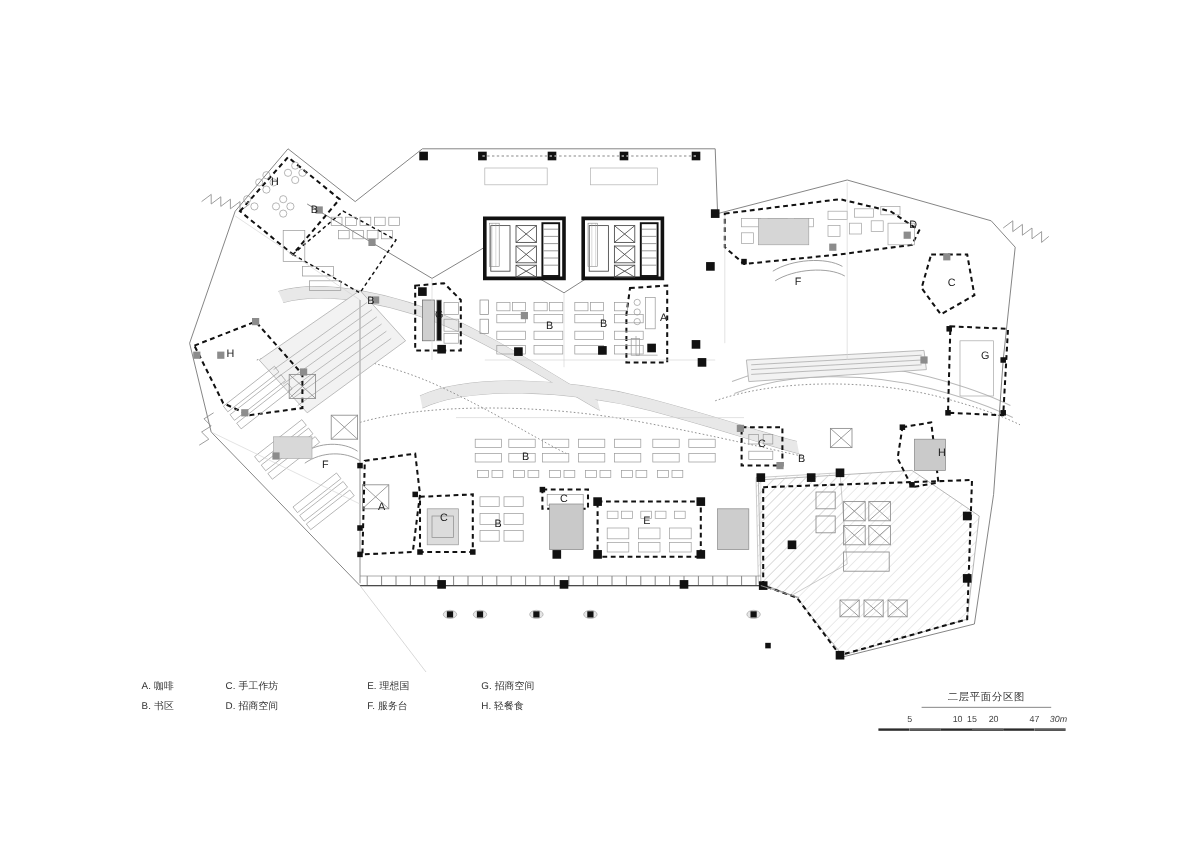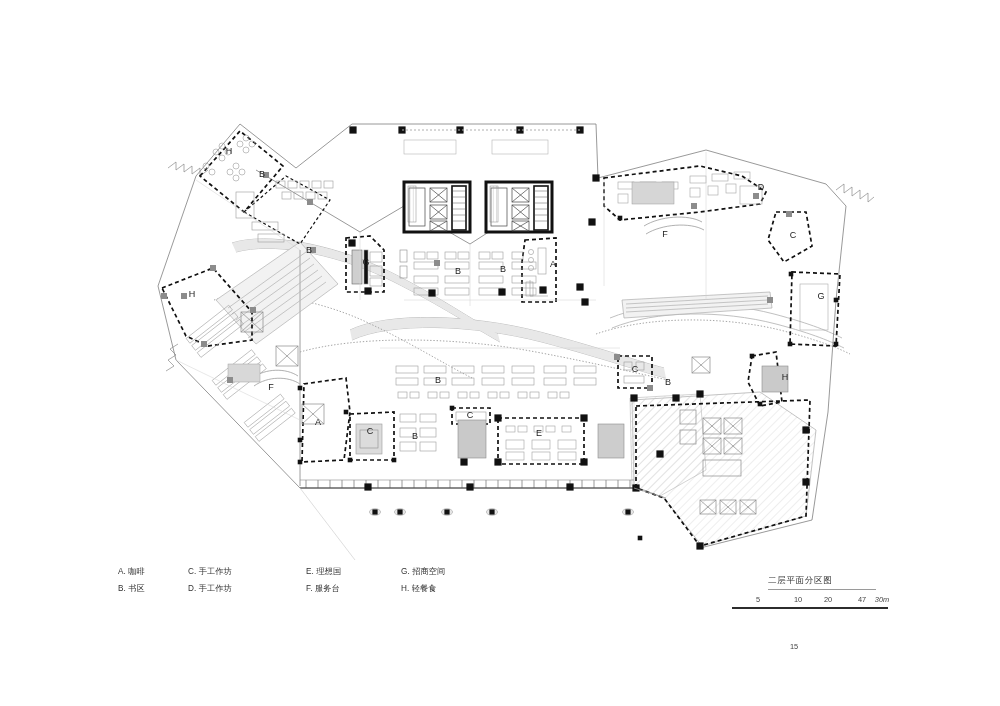--- a/index.html
+++ b/index.html
@@ -27,21 +27,21 @@
     font-size:8.4px;line-height:17px;letter-spacing:.1px;color:#333;
     white-space:nowrap;
   }
   .lg-cn{font-size:8.2px;}
   .lg-en{font-size:8.4px;}
   .legend-gap{height:10px;}
 
   
   #titleblock{position:absolute;left:722px;top:575px;width:160px;}
   #plan-title{
-    font-size:8.6px;text-align:left;color:#333;letter-spacing:.6px;
+    font-size:8.6px;text-align:center;color:#333;letter-spacing:.6px;
     padding-bottom:2px;border-bottom:.7px solid #9a9a9a;width:108px;
     margin:0 0 0 46px;
   }
   #scalebar{position:relative;margin-top:5px;width:160px;height:20px;}
   .sb-num{position:absolute;top:0;font-size:7.4px;color:#444;transform:translateX(-50%);}
   .sb-track{position:absolute;top:12px;left:0;width:160px;height:3px;}
   .sb-seg{position:absolute;top:0;height:2.2px;}
   .sb-dark{background:#2c2c2c;}
   .sb-light{background:#ffffff;border-top:1px solid #2c2c2c;border-bottom:1px solid #2c2c2c;height:0px;}
 
@@ -659,36 +659,36 @@
   </div>
 
   <div id="legend">
     <div class="legend-grid">
       <div class="lg-cell lg-cn">A. 咖啡</div>
       <div class="lg-cell lg-cn">C. 手工作坊</div>
       <div class="lg-cell lg-cn">E. 理想国</div>
       <div class="lg-cell lg-cn">G. 招商空间</div>
 
       <div class="lg-cell lg-cn">B. 书区</div>
-      <div class="lg-cell lg-cn">D. 手工作坊</div>
+      <div class="lg-cell lg-cn">D. 招商空间</div>
       <div class="lg-cell lg-cn">F. 服务台</div>
       <div class="lg-cell lg-cn">H. 轻餐食</div>
     </div>
 
     <div class="legend-gap"></div>
 
   </div>
 
   <div id="titleblock">
     <div id="plan-title">二层平面分区图</div>
 
     <div id="scalebar">
       <div class="sb-num" style="left:36px;">5</div>
       <div class="sb-num" style="left:76px;">10</div>
-      <div class="sb-num" style="left:72px;margin-top:47px;">15</div>
+      <div class="sb-num" style="left:88px;">15</div>
       <div class="sb-num" style="left:106px;">20</div>
       <div class="sb-num" style="left:140px;">47</div>
       <div class="sb-num" style="left:160px;font-style:italic;">30m</div>
 
       <div class="sb-track">
         <div class="sb-seg sb-dark" style="left:10px;width:26px;"></div>
         <div class="sb-seg sb-light" style="left:36px;width:26px;"></div>
         <div class="sb-seg sb-dark" style="left:62px;width:26px;"></div>
         <div class="sb-seg sb-light" style="left:88px;width:26px;"></div>
         <div class="sb-seg sb-dark" style="left:114px;width:26px;"></div>

